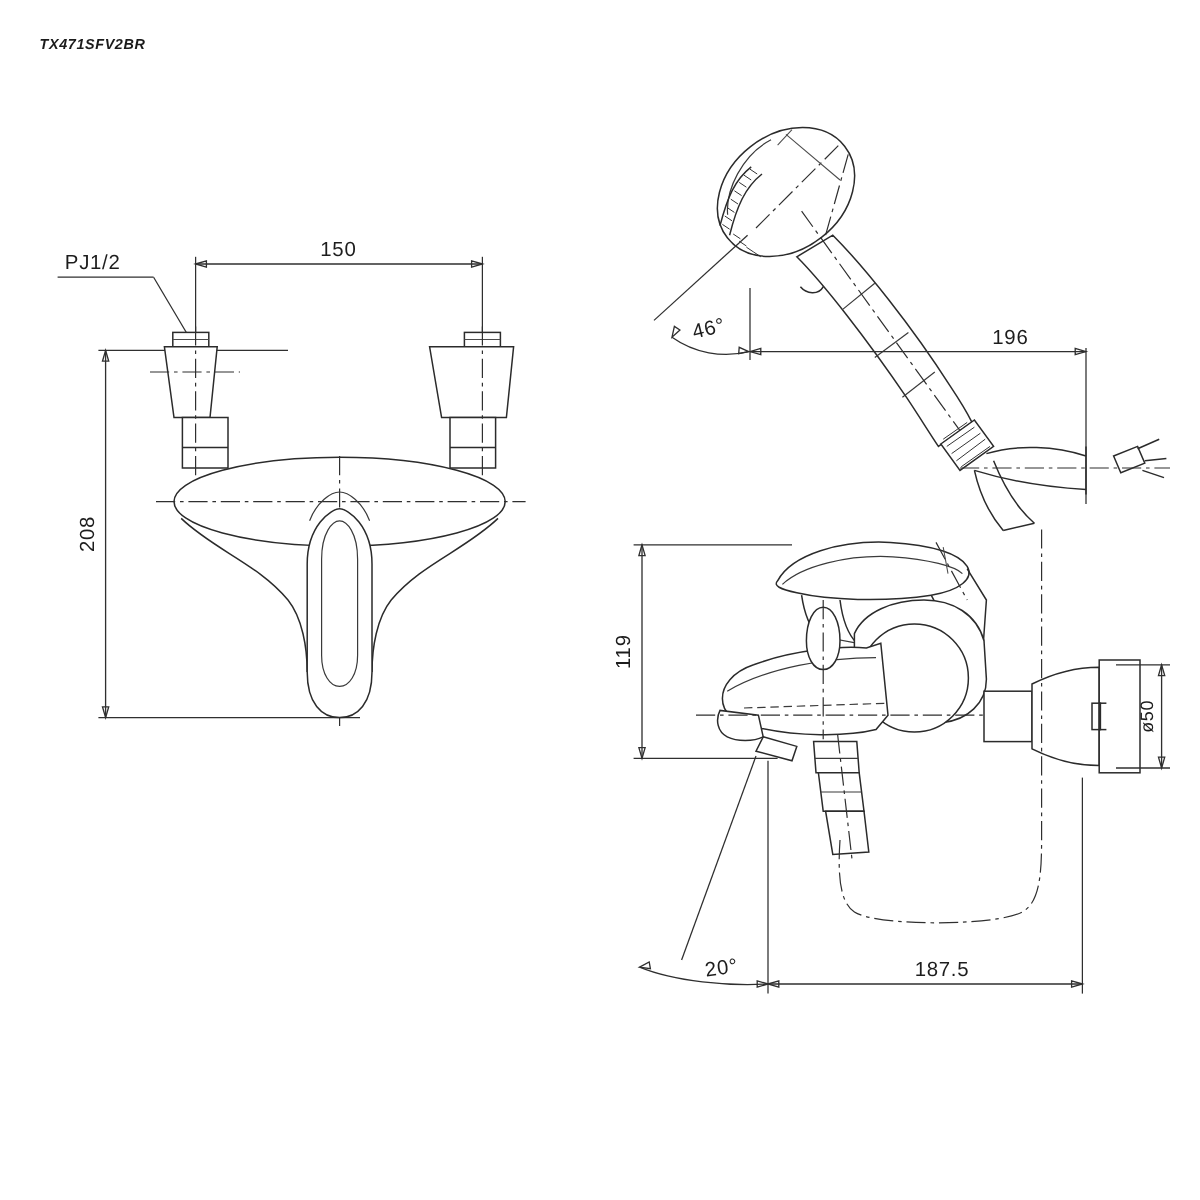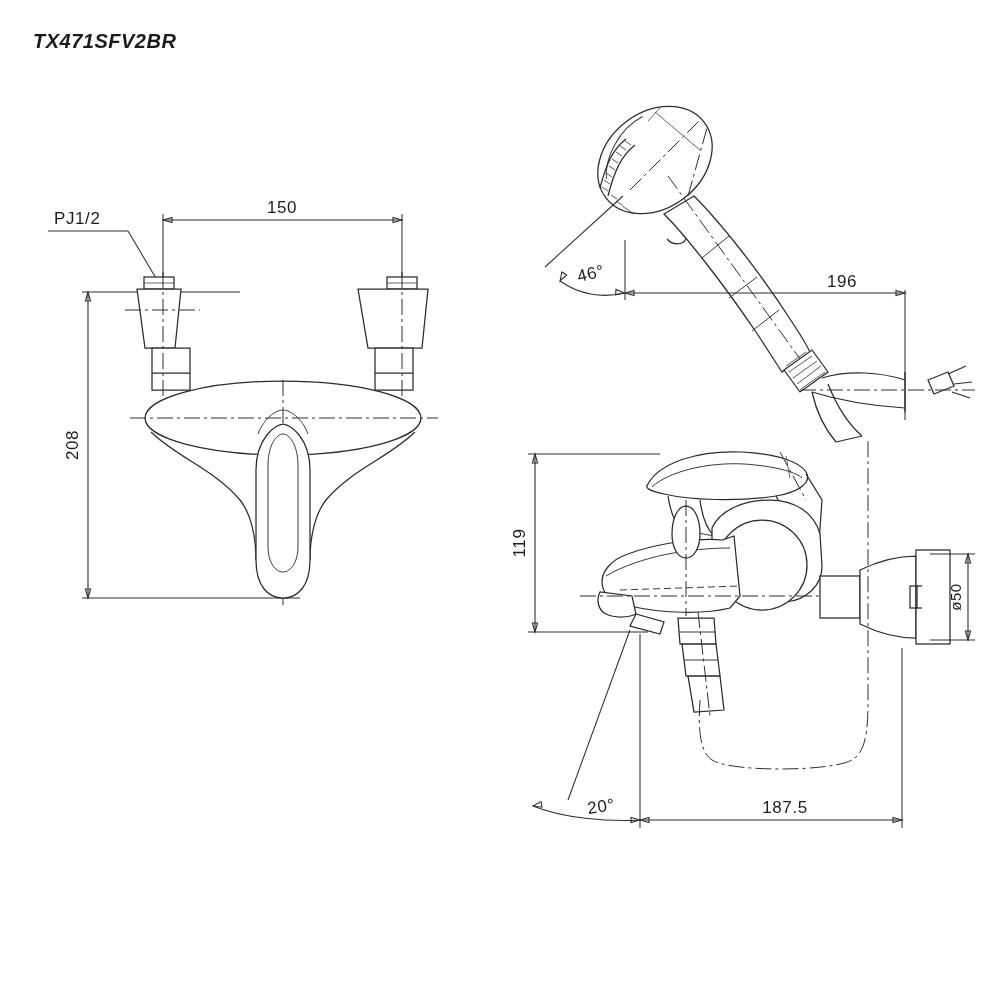--- a/index.html
+++ b/index.html
@@ -18,21 +18,21 @@
     position: absolute;
     inset: 0;
     width: 1000px;
     height: 1000px;
   }
   #title-text {
     position: absolute;
     left: 33px;
     top: 30px;
     font-family: "Liberation Sans", sans-serif;
-    font-size: 20px;
+    font-size: 12px;
     font-style: italic;
     font-weight: 600;
     letter-spacing: 0.5px;
     color: #1b1b1b;
     white-space: nowrap;
   }
   svg#cad {
     position: absolute;
     left: 0;
     top: 0;

